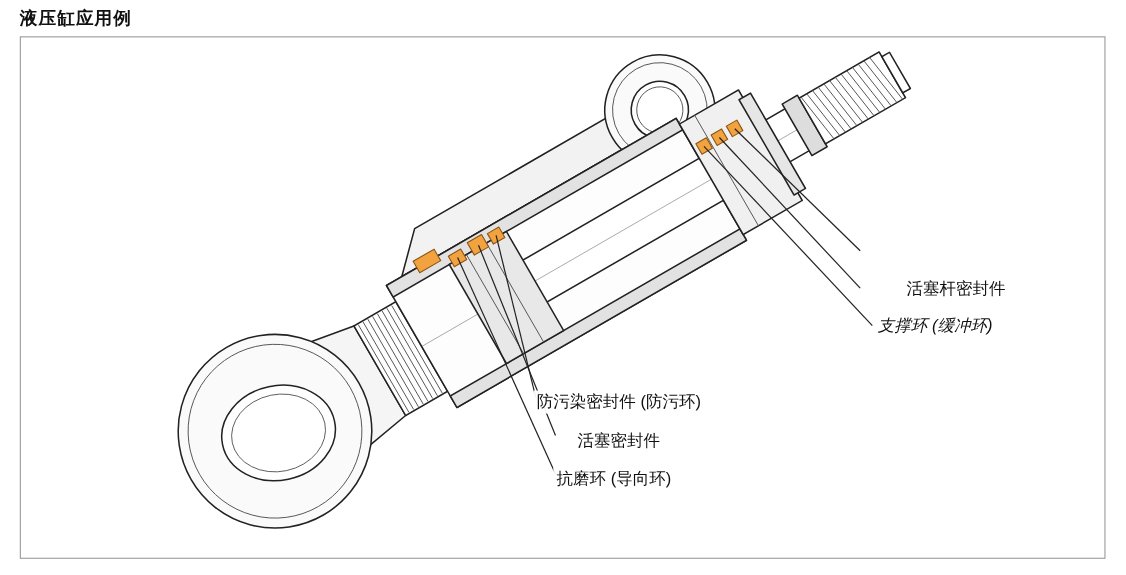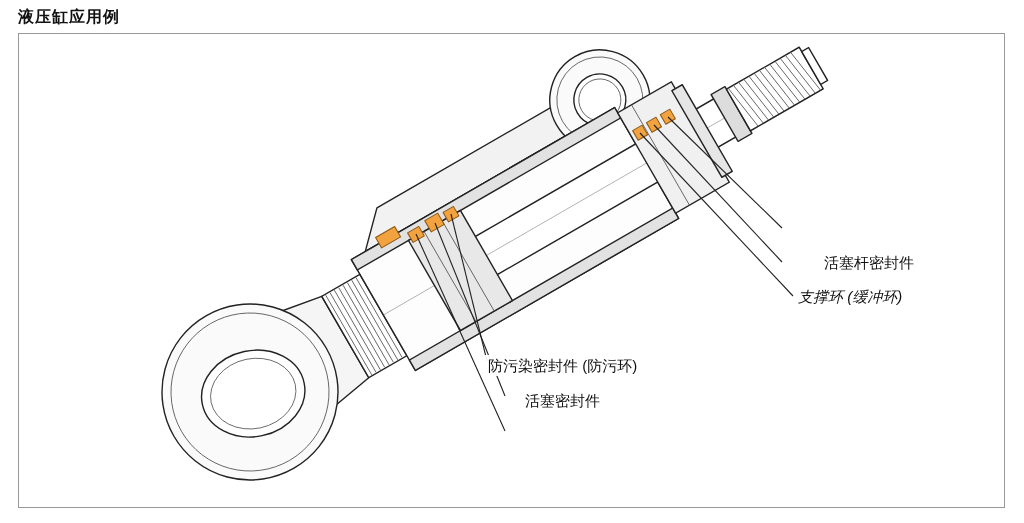--- a/index.html
+++ b/index.html
@@ -137,13 +137,14 @@
       <line x1="468" y1="327" x2="432" y2="180"></line>
       <line x1="486" y1="362" x2="416" y2="189"></line>
       <line x1="486" y1="397" x2="397" y2="200"></line>
     </g>
   </svg>
 
   <div class="label" style="left:802px; top:218px;">活塞杆密封件</div>
   <div class="label" style="left:776px; top:252px;font-style:italic;">支撑环 (缓冲环)</div>
   <div class="label" style="left:466px; top:321px;">防污染密封件 (防污环)</div>
   <div class="label" style="left:484px; top:356px;margin-left:19px;">活塞密封件</div>
+  <div class="label" style="left:484px; top:391px;">抗磨环 (导向环)</div>
 </div>
 
 </body></html>

